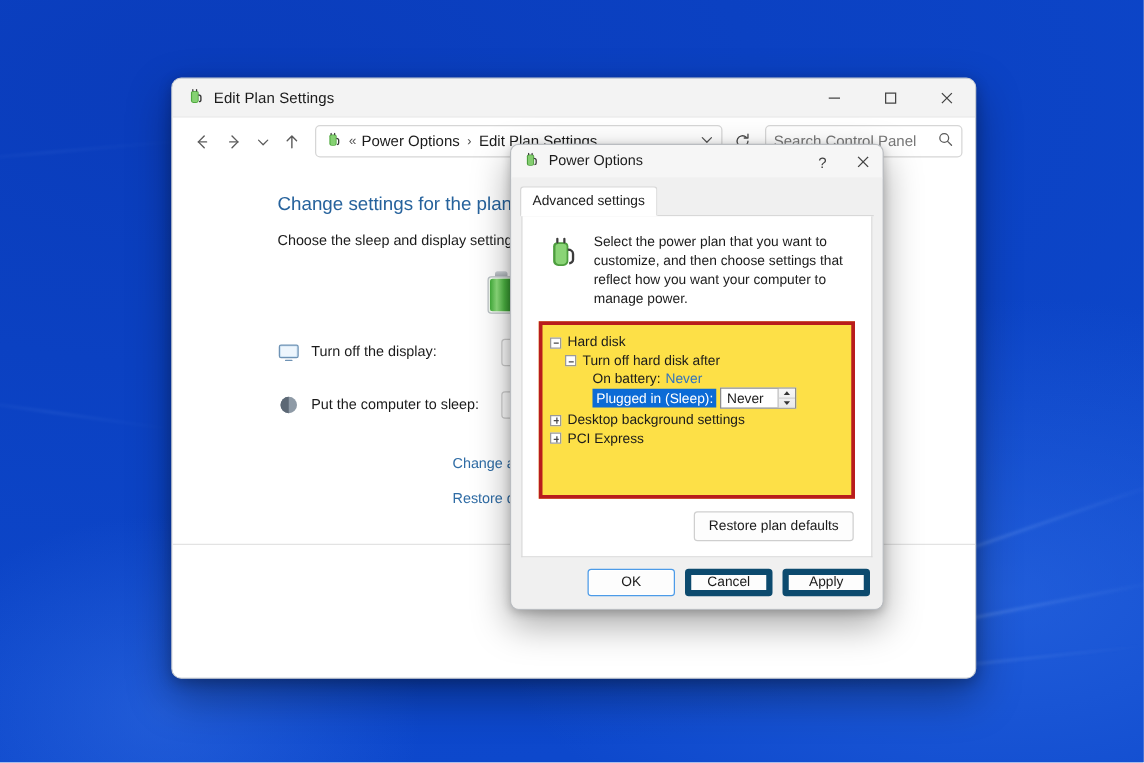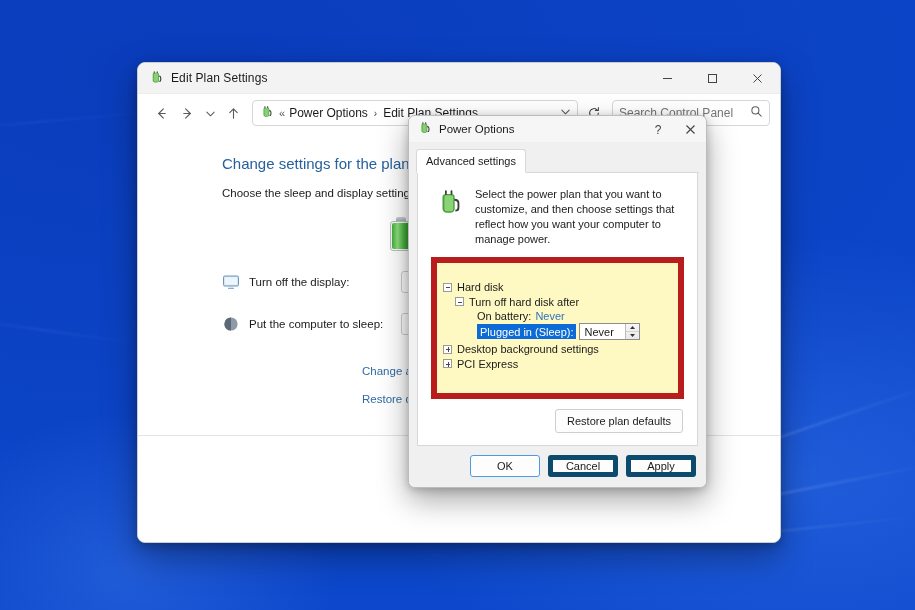--- a/index.html
+++ b/index.html
@@ -202,23 +202,23 @@
     height: 21px; background:#fff;
     border: 1px solid #cfcfcf; border-radius: 2px;
     display:flex; align-items:center; padding: 0 6px;
     font-size: 11.5px; color:#1b1b1b;
   }
   #po-combo .c-caret { margin-left:auto; color:#555; font-size: 10px; }
 
   #po-tree {
     margin: 10px 2px 0 2px;
     flex: 1;
-    border: 6px solid #b91c1c;
-    background:#fef9c3;
-    padding: 17px 6px;
+    border: 3px solid #b91c1c;
+    background:#fde047;
+    padding: 7px 6px;
     overflow: hidden;
     min-height: 0;
   }
   .tnode { display:flex; align-items:center; height: 14.5px; font-size: 11px; color:#1b1b1b; white-space: nowrap; }
   .tnode .tbox {
     width: 9px; height: 9px; border: 1px solid #9a9a9a; background:#fff;
     margin-right: 5px; position: relative; flex:0 0 auto;
   }
   .tnode .tbox::before {
     content:''; position:absolute; left: 1.5px; top: 3.5px; width: 4px; height: 1px; background:#4a4a4a;

